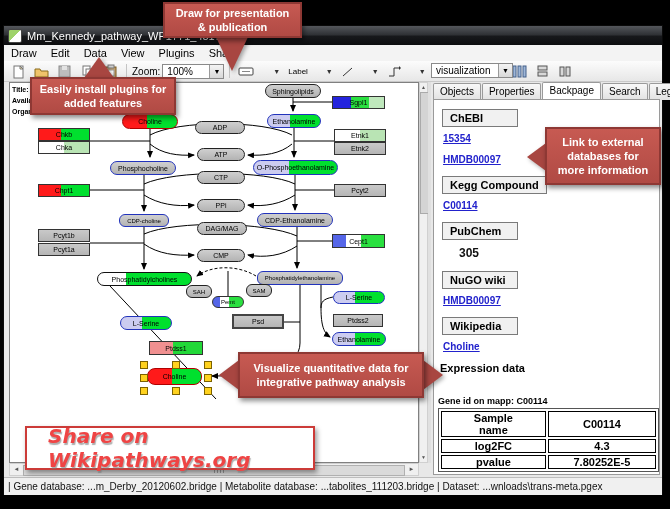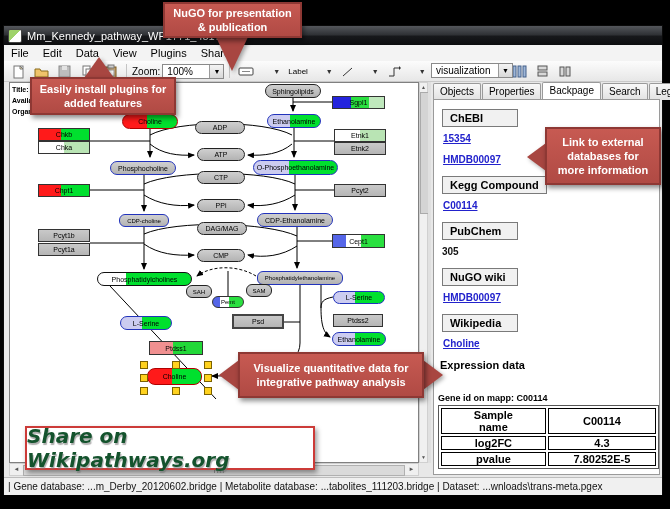--- a/index.html
+++ b/index.html
@@ -49,21 +49,21 @@
   .tabs{position:absolute;left:2px;top:1px;display:flex;font-size:10px;}
   .tab{padding:2px 6px;background:linear-gradient(#f8f8f8,#e2e2e2);border:1px solid #9a9a9a;
        border-bottom:none;border-radius:2px 2px 0 0;margin-right:1px;}
   .tab.active{background:#fff;position:relative;top:-1px;padding-bottom:3px;}
   .pcontent{position:absolute;left:2px;top:17px;right:1px;bottom:2px;background:#fff;
             border:1px solid #9a9a9a;overflow:hidden;}
   .section{margin:8px 0 0 8px;}
   .shead{display:inline-block;background:#f1f1f1;border:1px solid #7a7a7a;
          font-weight:bold;font-size:11px;padding:2px 7px;min-width:60px;}
   .slink{display:block;margin:6px 0 10px 1px;font-size:10px;font-weight:bold;color:#2222cc;text-decoration:underline;}
-  .sval{display:block;margin:6px 0 10px 0;font-size:10px;font-weight:bold;color:#111;text-decoration:none;}
+  .sval{display:block;margin:6px 0 10px 17px;font-size:12px;font-weight:bold;color:#111;text-decoration:none;}
   .exphead{margin:10px 0 0 6px;font-weight:bold;font-size:11px;}
   .geneline{margin:22px 0 2px 4px;font-weight:bold;font-size:9px;}
   table.expr{border-collapse:separate;border-spacing:2px;border:1px solid #555;margin-left:4px;background:#fff;}
   table.expr td{border:1px solid #000000;font-size:11px;font-weight:bold;text-align:center;
                 width:78px;height:12px;padding:0 18px;}
   
   #node-layer{position:absolute;inset:0;}
   .node{position:absolute;display:flex;align-items:center;justify-content:center;
         font-size:7px;color:#000;box-sizing:border-box;white-space:nowrap;overflow:hidden;z-index:3;}
   .m-gray{background:linear-gradient(#cfcfcf,#b3b3b3);border:1px solid #222;border-radius:7px;}
@@ -83,36 +83,36 @@
   .caninfo{position:absolute;left:2px;top:1px;font-size:7px;font-weight:bold;line-height:11px;z-index:1;}
   
   .callout{position:absolute;background:linear-gradient(#c75a52,#b04a44);border:2px solid #8e3834;
            color:#fff;font-weight:bold;text-align:center;z-index:50;
            box-shadow:2px 3px 5px rgba(0,0,0,.45);display:flex;flex-direction:column;
            align-items:center;justify-content:center;font-size:11px;line-height:1.3;box-sizing:border-box;}
   .ptr{position:absolute;width:0;height:0;z-index:49;filter:drop-shadow(2px 2px 2px rgba(0,0,0,.35));}
   .sharebox{position:absolute;left:25px;top:426px;width:286px;height:40px;background:#fff;
             border:2px solid #cc3b38;z-index:50;display:flex;align-items:center;justify-content:center;
             box-shadow:2px 3px 5px rgba(0,0,0,.4);}
-  .sharetext{font-style:italic;font-weight:bold;font-size:20px;color:#14532d;
-             text-shadow:1px 2px 1px rgba(120,120,120,.6);font-family:"DejaVu Sans",sans-serif;}
+  .sharetext{font-style:italic;font-weight:bold;font-size:20px;color:#ef4444;
+             text-shadow:1px 2px 1px rgba(120,120,120,.6);font-family:"DejaVu Sans",sans-serif;margin-left:21px;}
   .icon{display:inline-block;}
 </style>
 </head>
 <body>
 
 <div class="window">
 
   <div class="titlebar">
     <span class="appicon"></span>
     <span>Mm_Kennedy_pathway_WP1771_45176.gp</span>
   </div>
 
   <div class="menubar">
-    <span>File</span>
+    <span>Draw</span>
     <span>Edit</span>
     <span>Data</span>
     <span>View</span>
     <span>Plugins</span>
     <span>Share</span>
   </div>
 
   <div class="toolbar">
     <span class="tbtn">
         <svg class="icon" width="15" height="15">
@@ -382,21 +382,21 @@
         </table>
     </div>
   </div>
 
   <div class="statusbar">
     <span>| Gene database: ...m_Derby_20120602.bridge | Metabolite database: ...tabolites_111203.bridge | Dataset: ...wnloads\trans-meta.pgex</span>
   </div>
 </div>
 
 <div class="callout" style="left:163px;top:2px;width:139px;height:36px">
-  <span>NuGO for presentation</span>
+  <span>Draw for presentation</span>
   <span>&amp; publication</span>
 </div>
 <div class="ptr" style="left:216px;top:37px;border-left:16px solid transparent;border-right:16px solid transparent;border-top:34px solid #a84641"></div>
 
 <div class="ptr" style="left:84px;top:57px;border-left:15px solid transparent;border-right:15px solid transparent;border-bottom:21px solid #a84641"></div>
 <div class="callout" style="left:30px;top:77px;width:146px;height:38px">
   <span>Easily install plugins for</span>
   <span>added features</span>
 </div>
 

